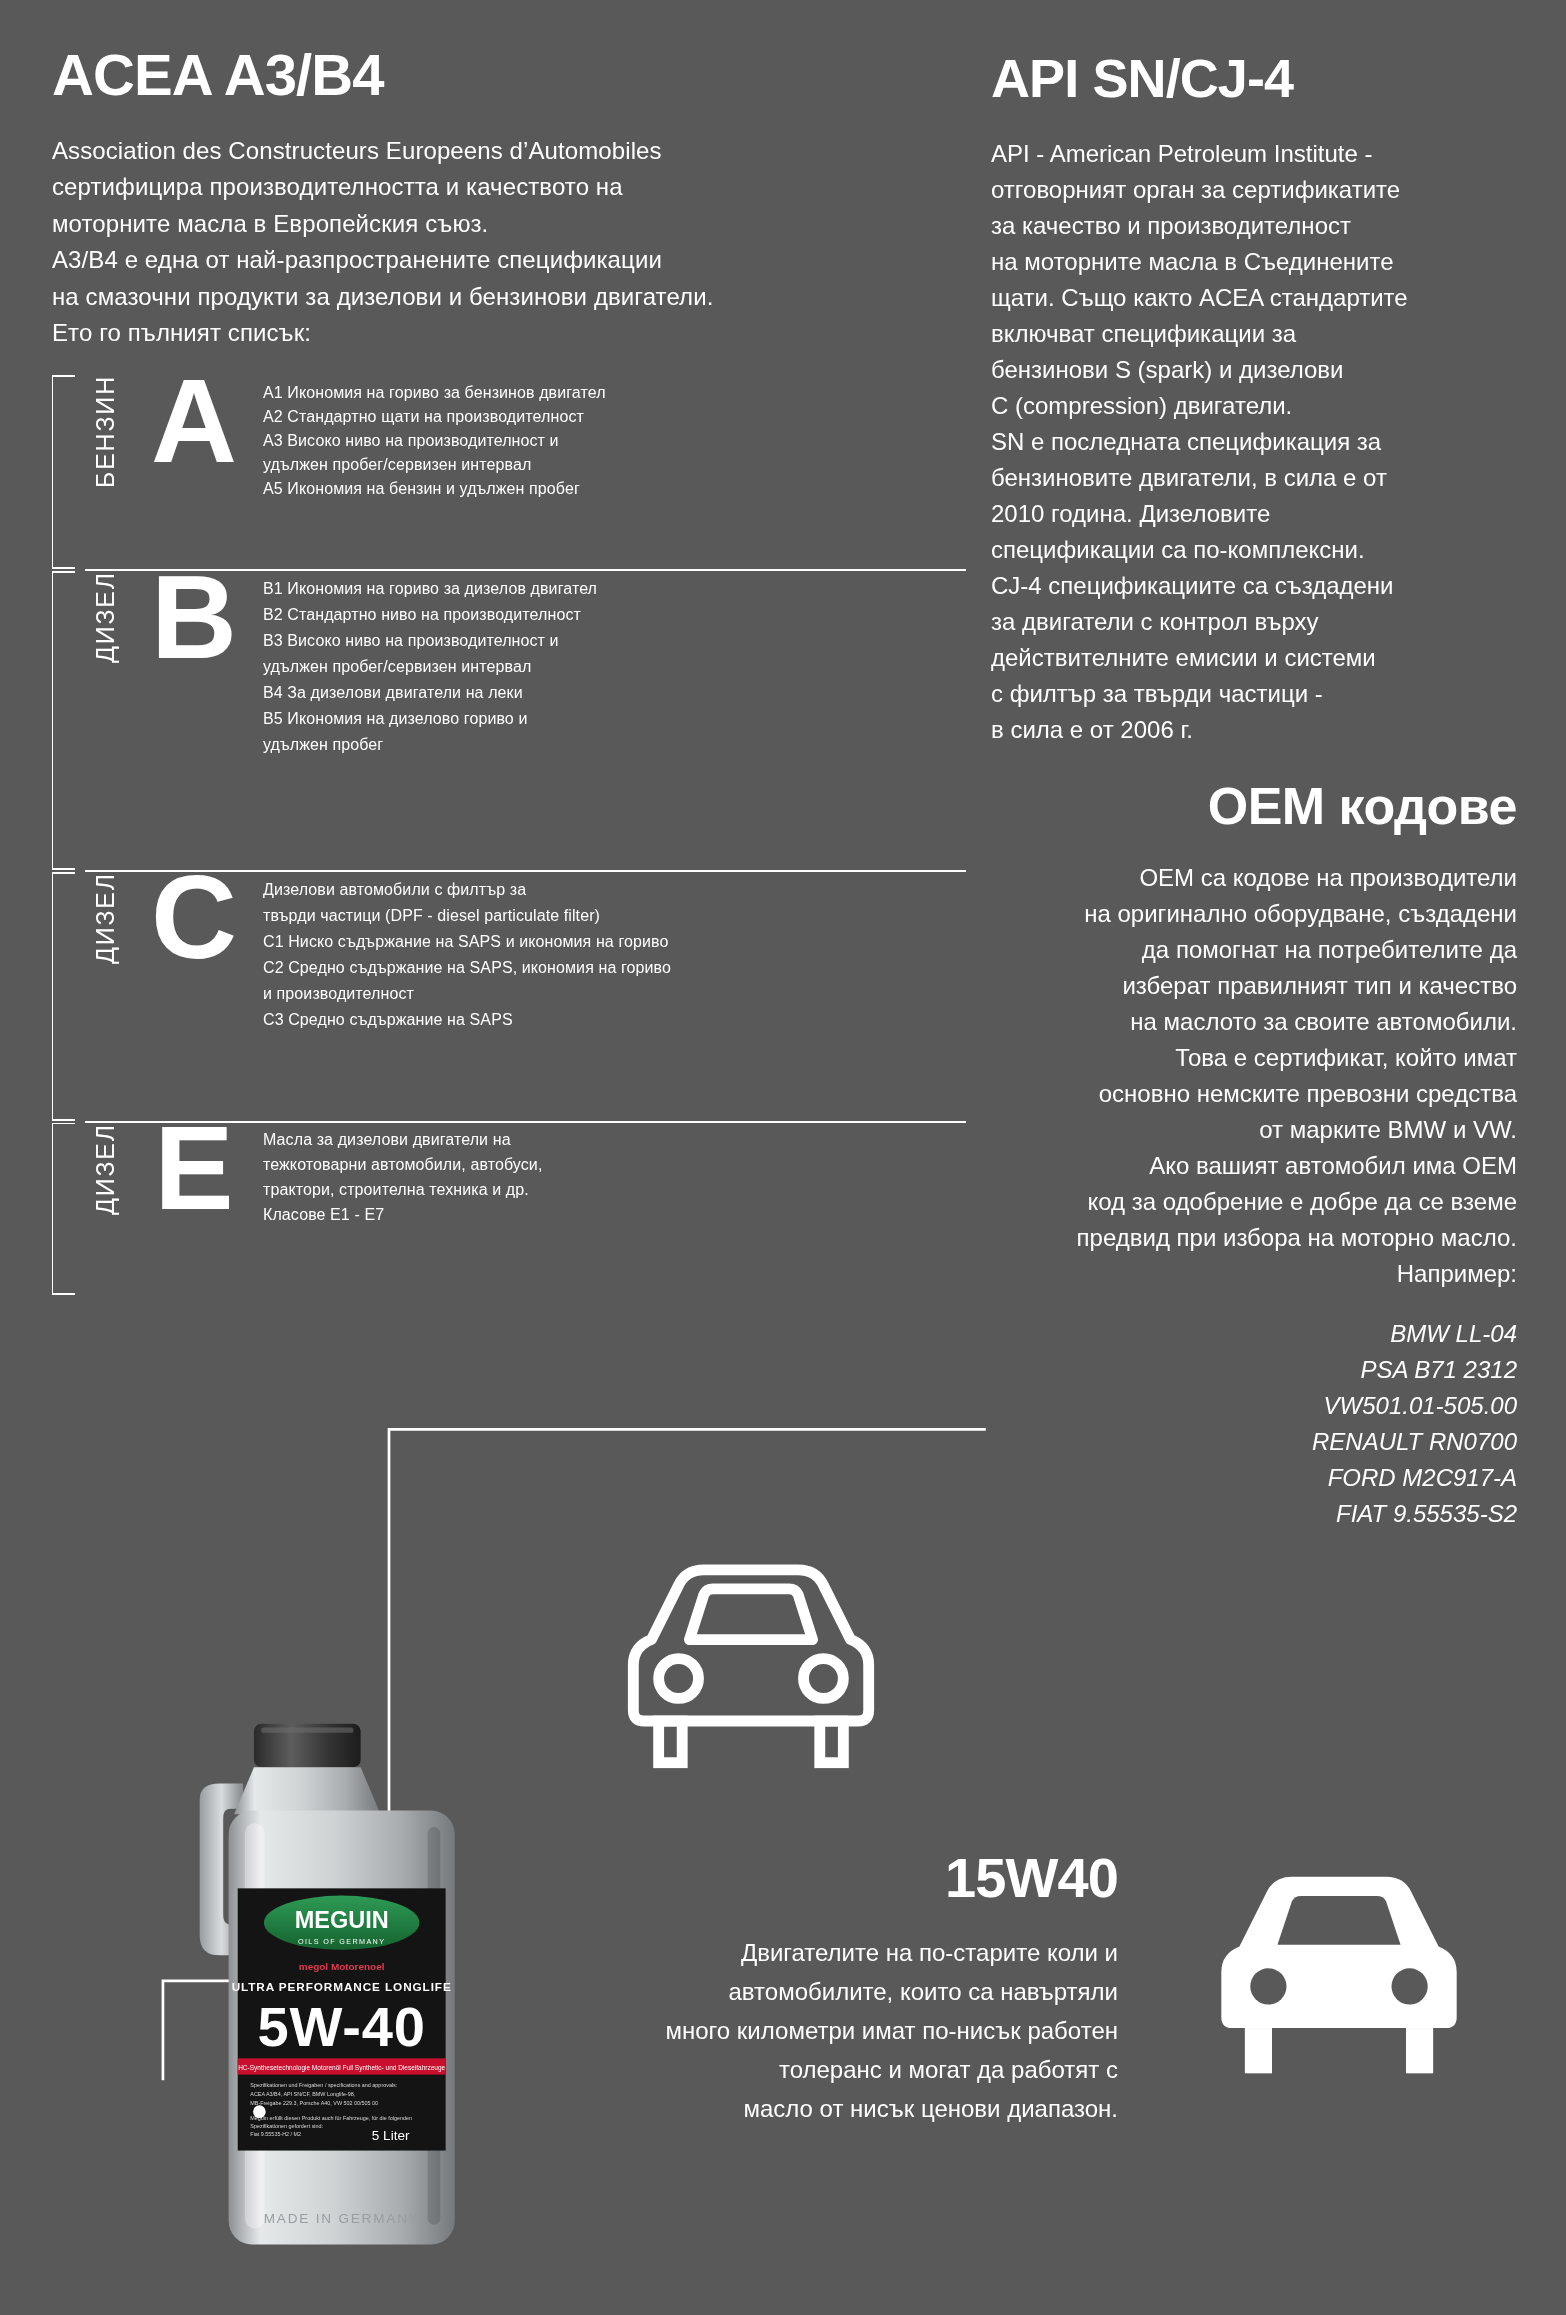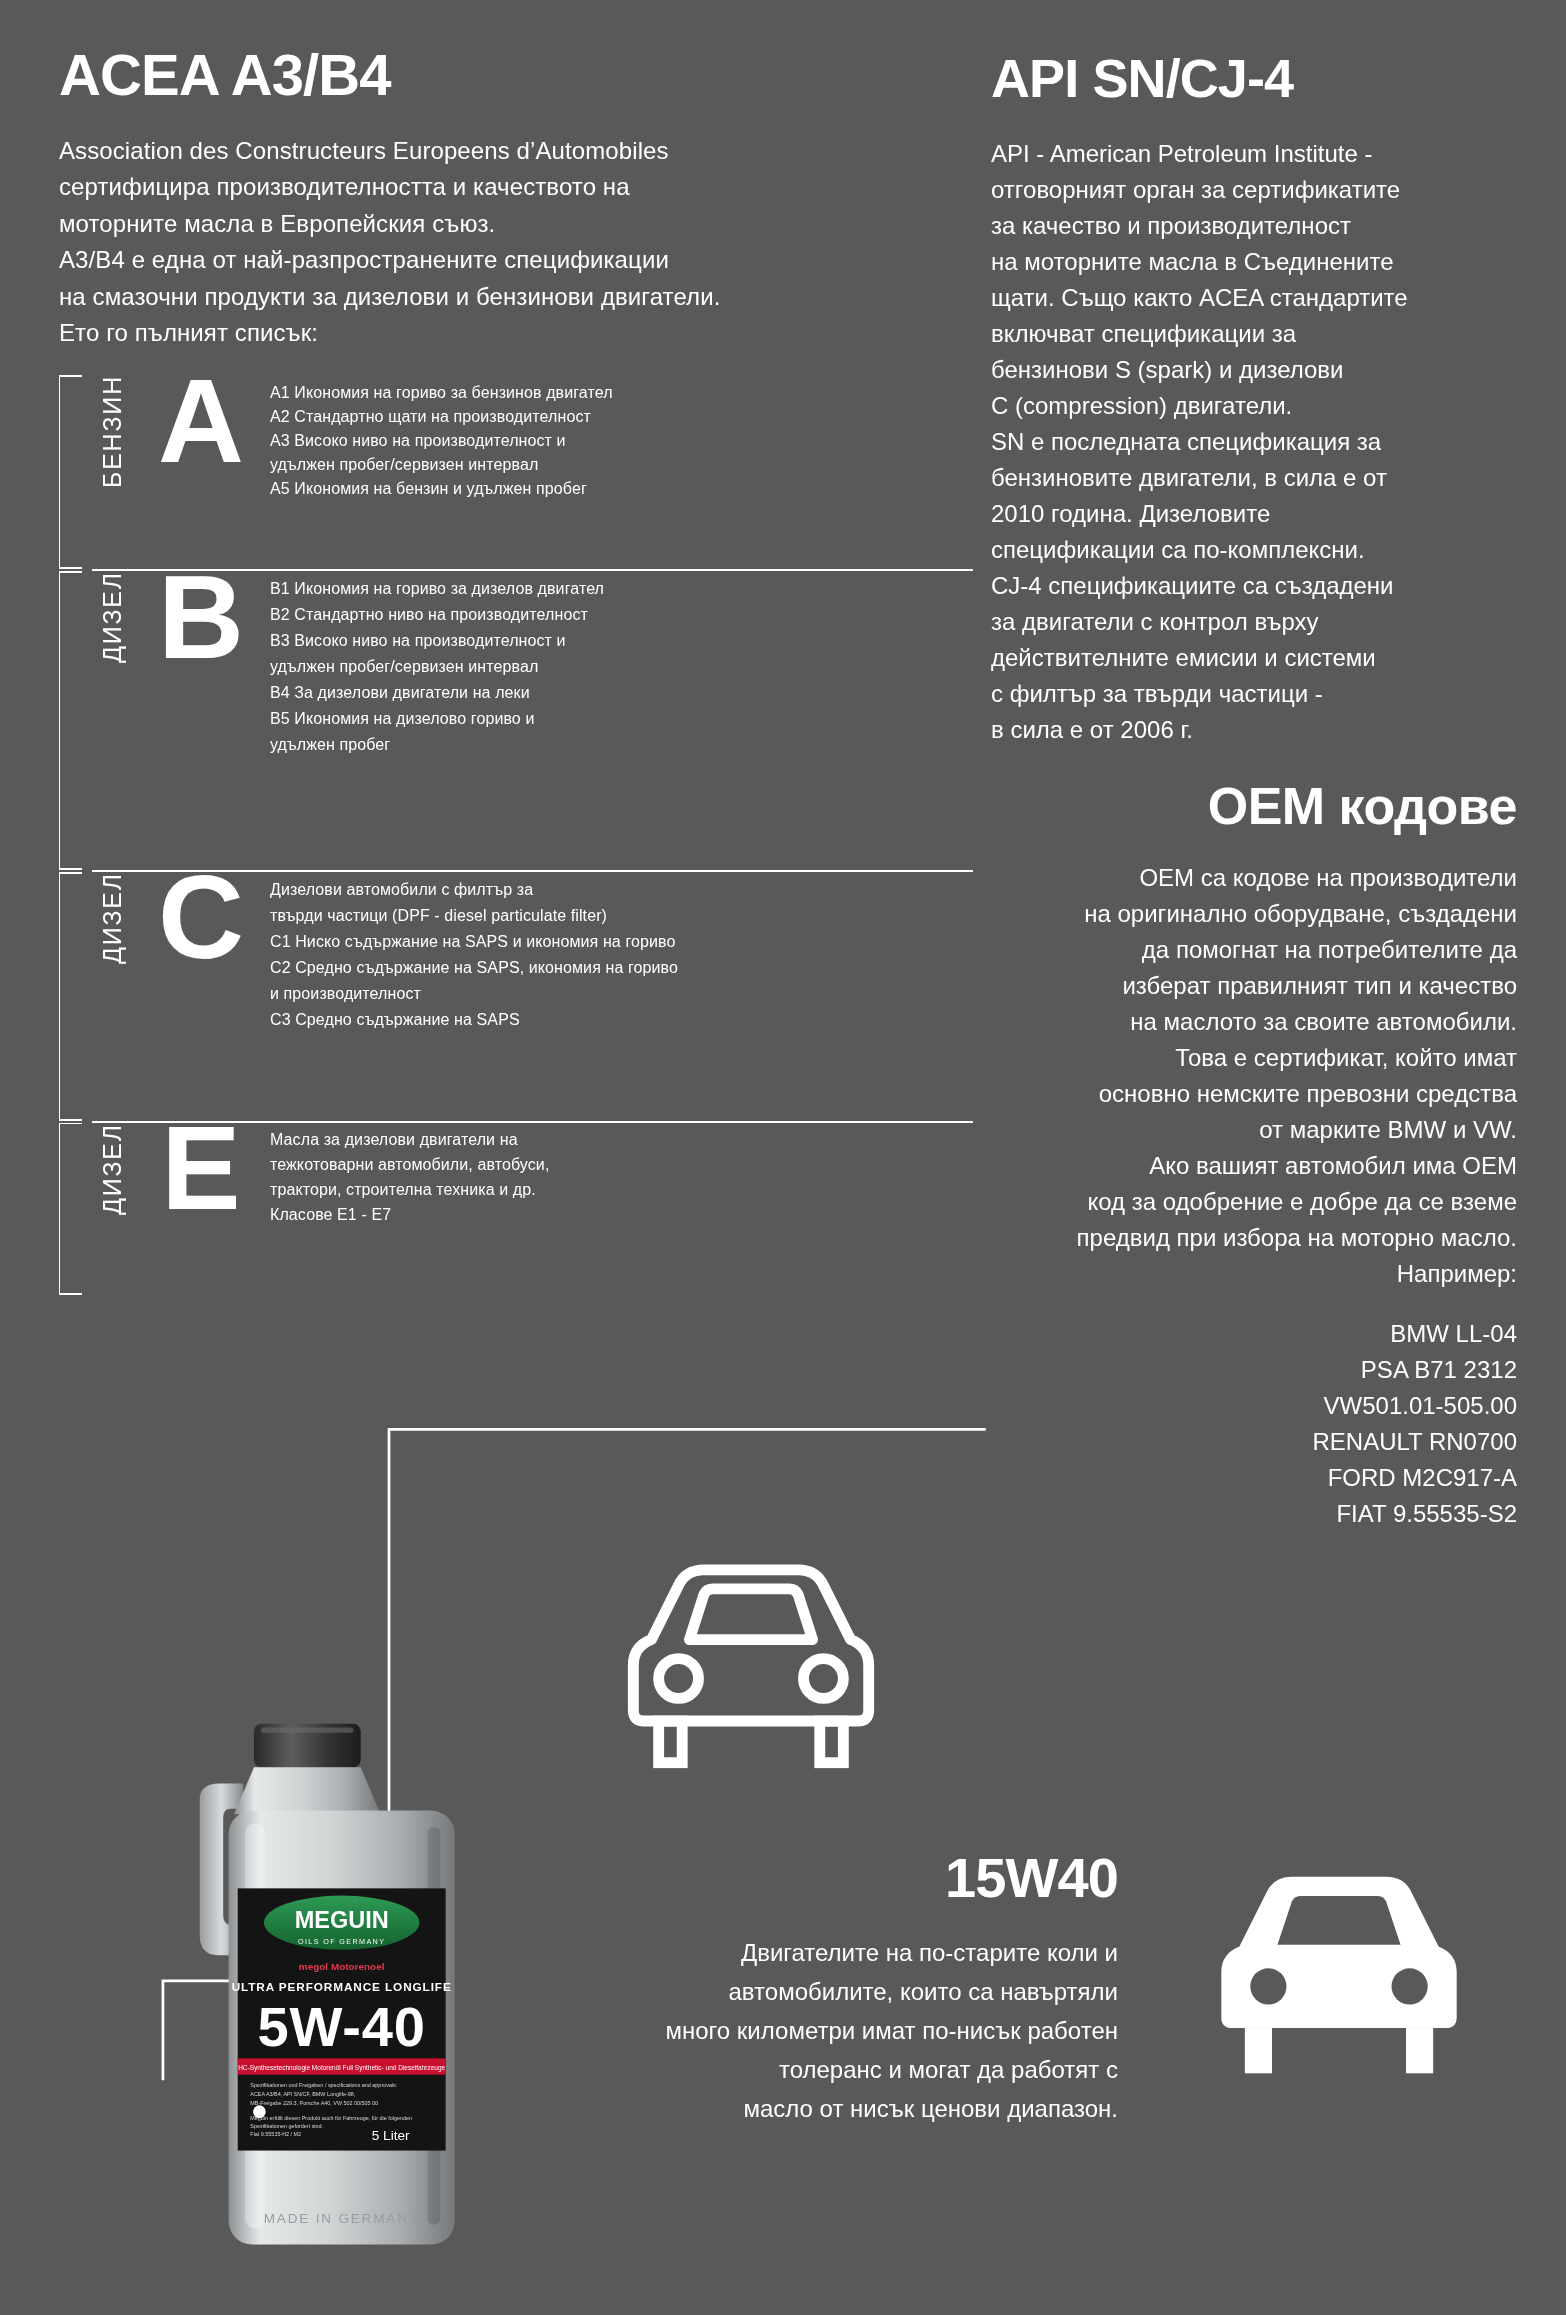--- a/index.html
+++ b/index.html
@@ -8,21 +8,21 @@
     background:#595959;
     font-family:"Liberation Sans", sans-serif;
     color:#ffffff;
     overflow:hidden;
     position:relative;
   }
   .page{position:relative;width:1567px;height:2316px;overflow:hidden;}
 
   
   .left-col{
-    position:absolute;left:59px;top:45px;width:914px;
+    position:absolute;left:52px;top:45px;width:914px;
   }
   .h1{
     font-size:58px;font-weight:700;letter-spacing:-0.9px;
     line-height:1.05;margin:0 0 27px 0;
   }
   .intro{
     font-size:24px;line-height:1.52;font-weight:300;
     letter-spacing:0.1px;margin:0 0 23.5px 0;white-space:pre-line;
   }
 
@@ -76,21 +76,21 @@
     font-size:24px;line-height:1.5;font-weight:300;white-space:pre-line;
   }
   .oem-block{position:absolute;left:991px;top:776px;width:526px;text-align:right;}
   .h1-oem{
     font-size:52px;font-weight:700;letter-spacing:-0.5px;margin:0 0 20px 0;text-align:right;
   }
   .oem-body{
     font-size:24px;line-height:1.5;font-weight:300;white-space:pre-line;text-align:right;
   }
   .oem-codes{
-    font-size:24px;line-height:1.5;font-weight:300;text-align:right;
+    font-size:24px;line-height:1.5;font-weight:300;text-align:right;font-style:italic;
   }
 
   
   .visc1{position:absolute;left:990px;top:1527px;width:528px;}
   .visc2{position:absolute;left:568px;top:1845px;width:550px;text-align:right;}
   .h-visc{font-size:56px;font-weight:700;letter-spacing:-0.9px;margin:0 0 20px 0;}
   .visc-body{font-size:24px;line-height:1.62;font-weight:300;white-space:pre-line;}
 
   
   .connector{position:absolute;left:0;top:1357px;width:995px;height:859px;pointer-events:none;}

